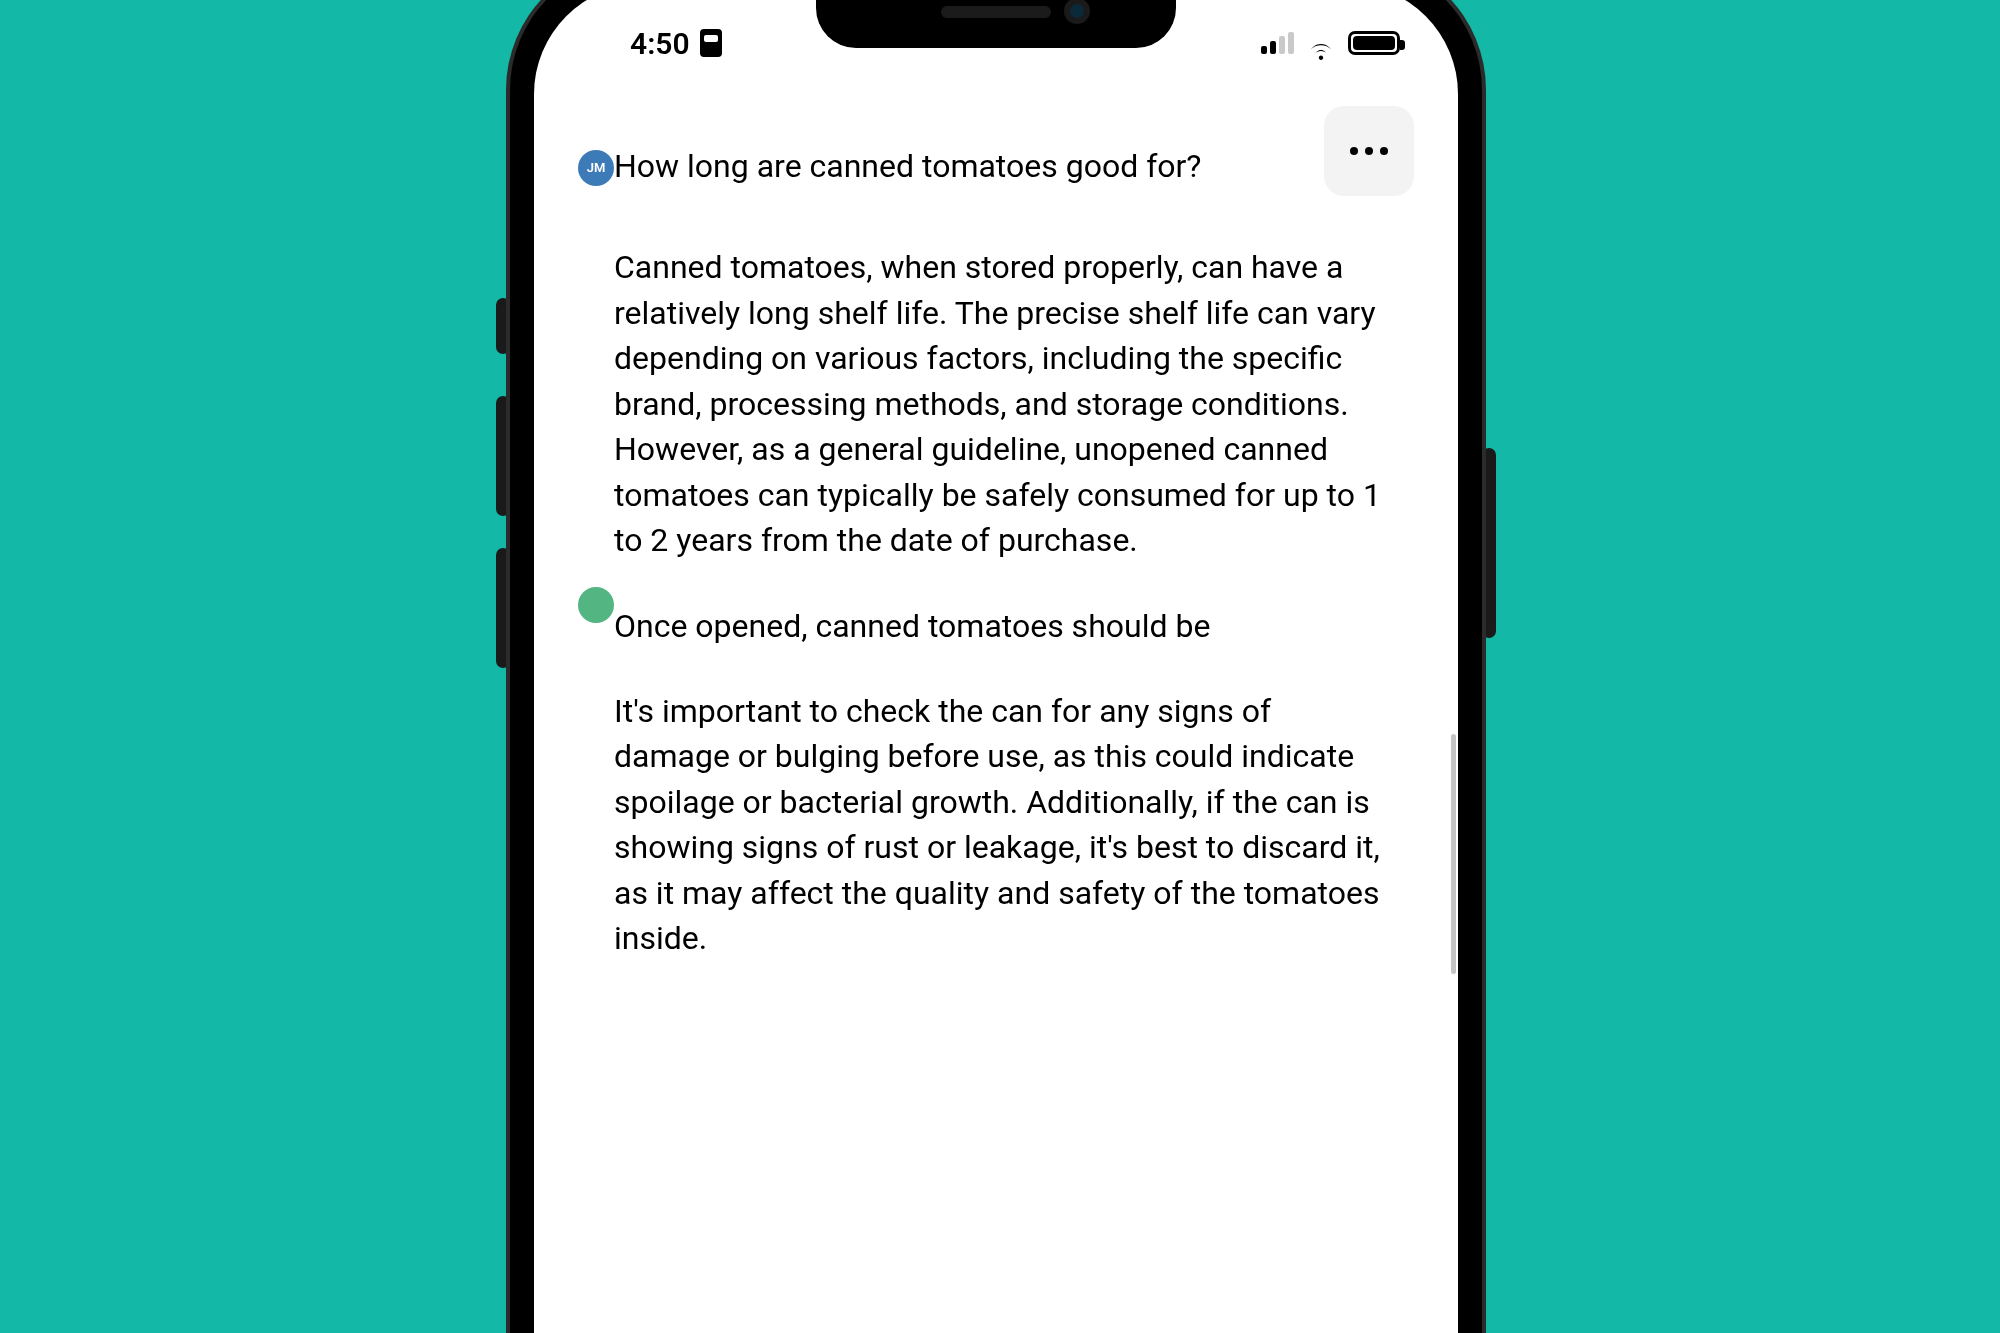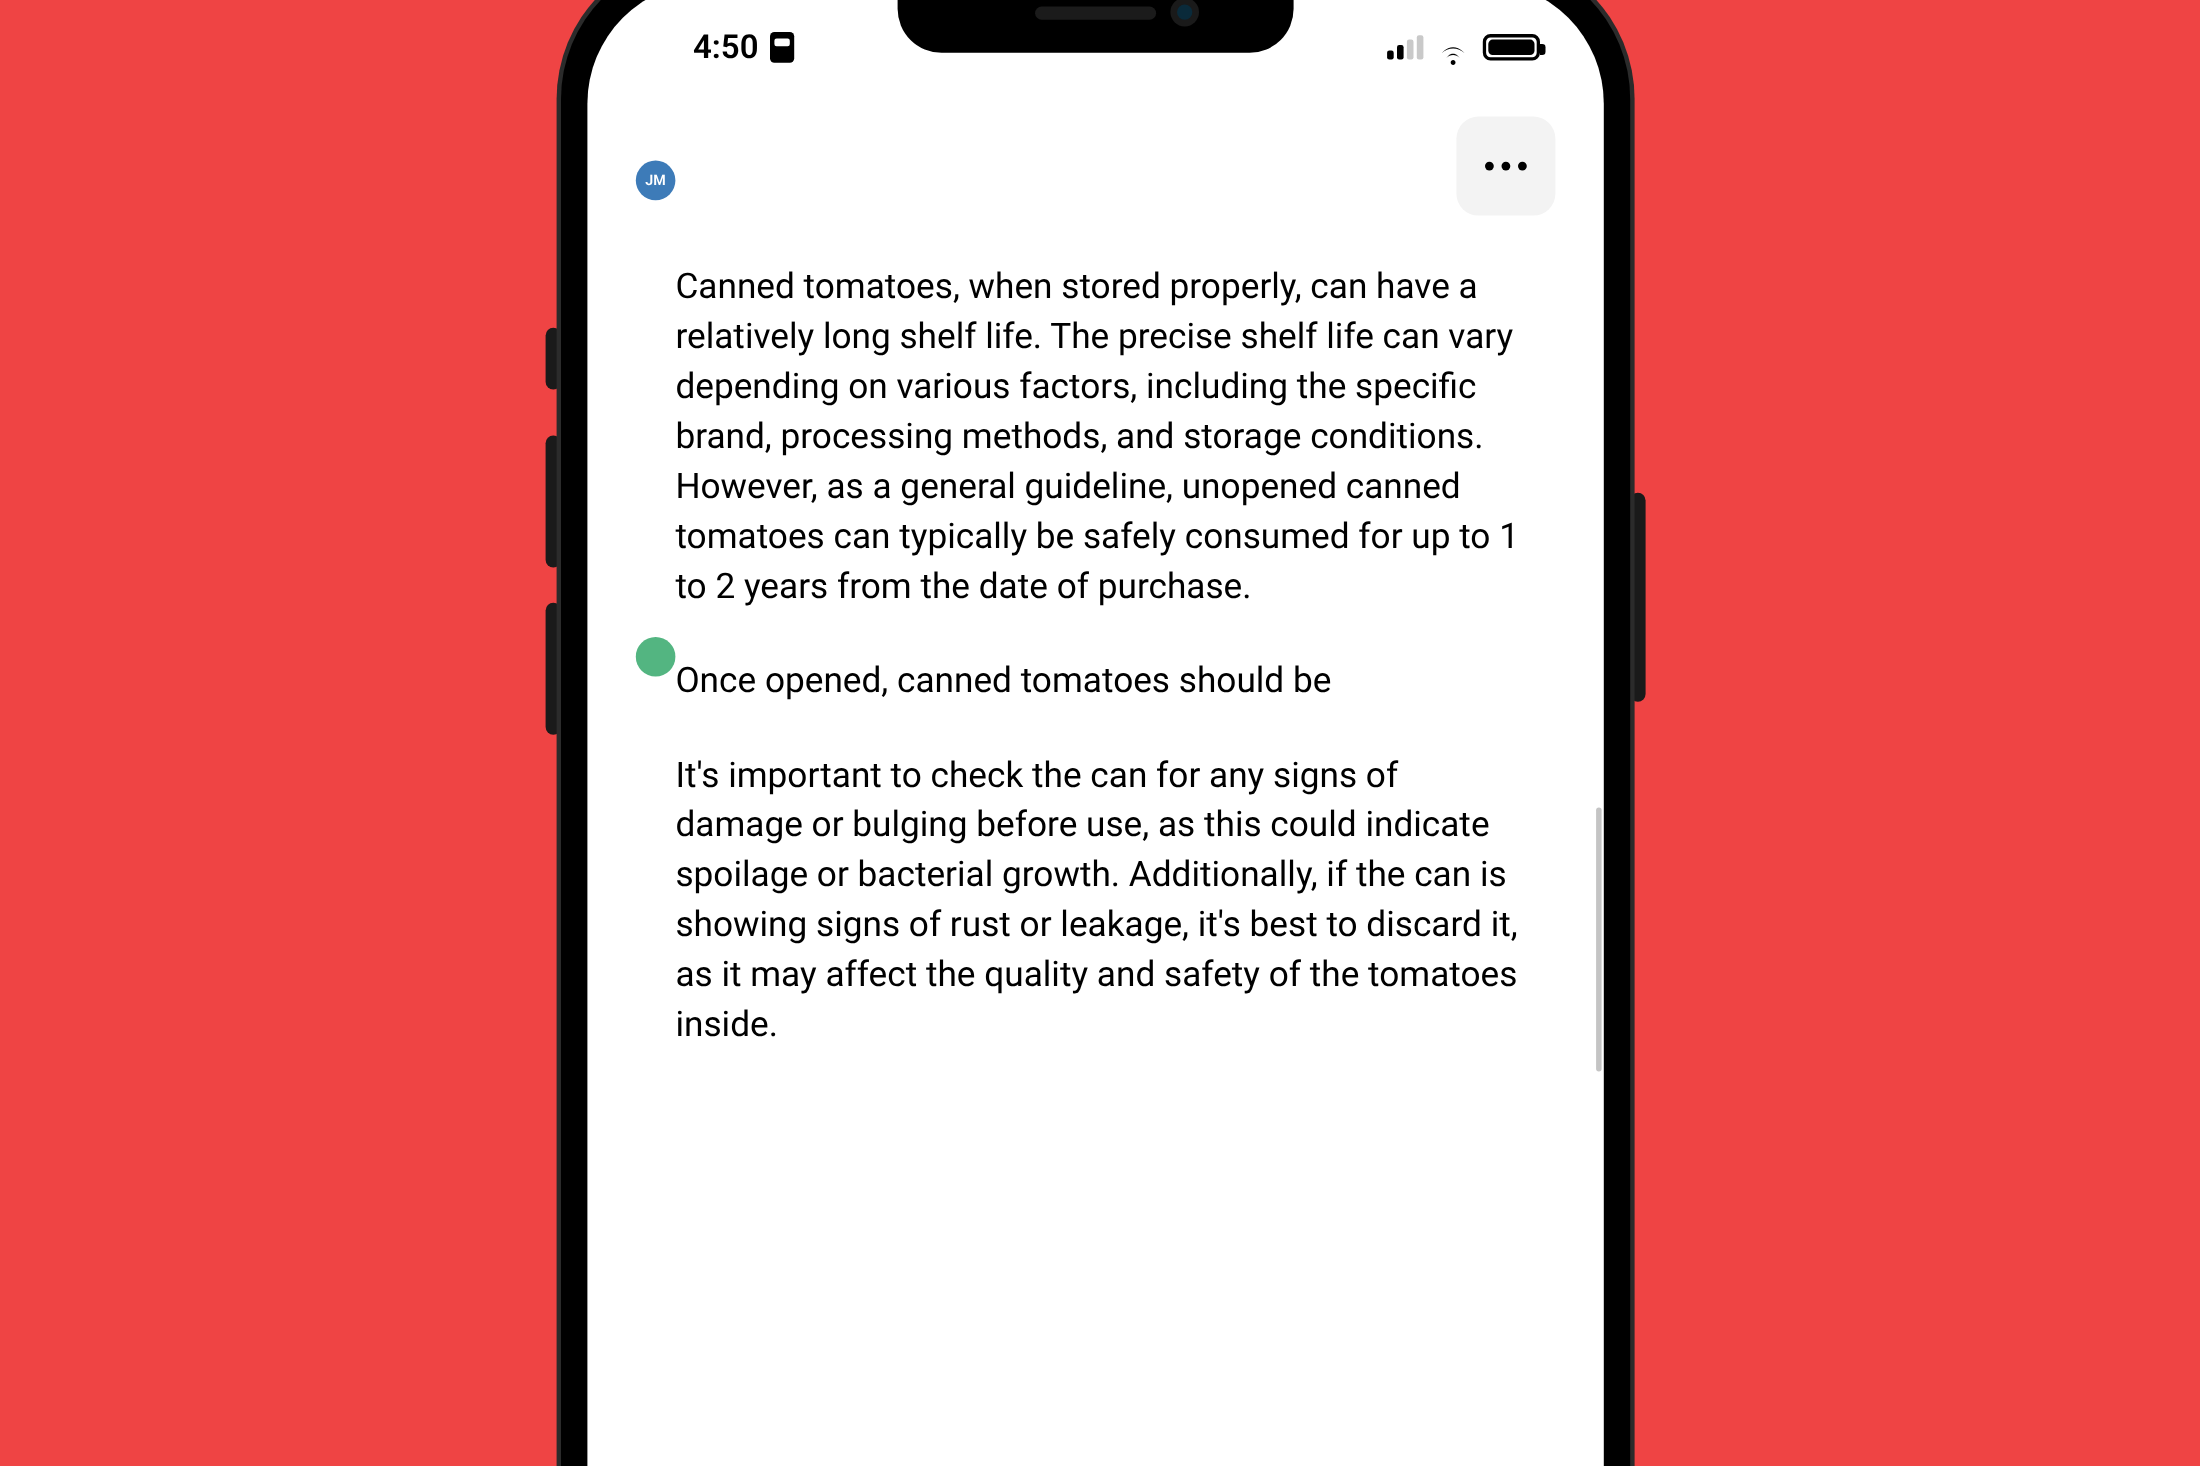--- a/index.html
+++ b/index.html
@@ -8,21 +8,21 @@
     background: #51b580;
     font-family: -apple-system, BlinkMacSystemFont, "Segoe UI", Roboto, Helvetica, Arial, sans-serif;
     display: flex;
     justify-content: center;
     overflow: hidden;
   }
   .stage {
     width: 2000px;
     height: 1333px;
     position: relative;
-    background: #ef4444;
+    background: #14b8a6;
     flex: none;
   }
   
   .phone {
     position: absolute;
     left: 510px;
     top: -40px;
     width: 972px;
     height: 1800px;
     background: #000;
@@ -263,20 +263,21 @@
           <span></span>
           <span></span>
           <span></span>
         </div>
 
         <div class="message">
           <div class="avatar joe">
             <span>JM</span>
           </div>
           <div class="msg-body">
+            <div class="msg-text">How long are canned tomatoes good for?</div>
           </div>
         </div>
 
         <div class="message">
           <div class="avatar gpt"></div>
           <div class="msg-body">
             <div class="msg-text">
               <p>Canned tomatoes, when stored properly, can have a relatively long shelf life. The precise shelf life can vary depending on various factors, including the specific brand, processing methods, and storage conditions. However, as a general guideline, unopened canned tomatoes can typically be safely consumed for up to 1 to 2 years from the date of purchase.</p>
               <p>Once opened, canned tomatoes should be</p>
               <p>It's important to check the can for any signs of damage or bulging before use, as this could indicate spoilage or bacterial growth. Additionally, if the can is showing signs of rust or leakage, it's best to discard it, as it may affect the quality and safety of the tomatoes inside.</p>

